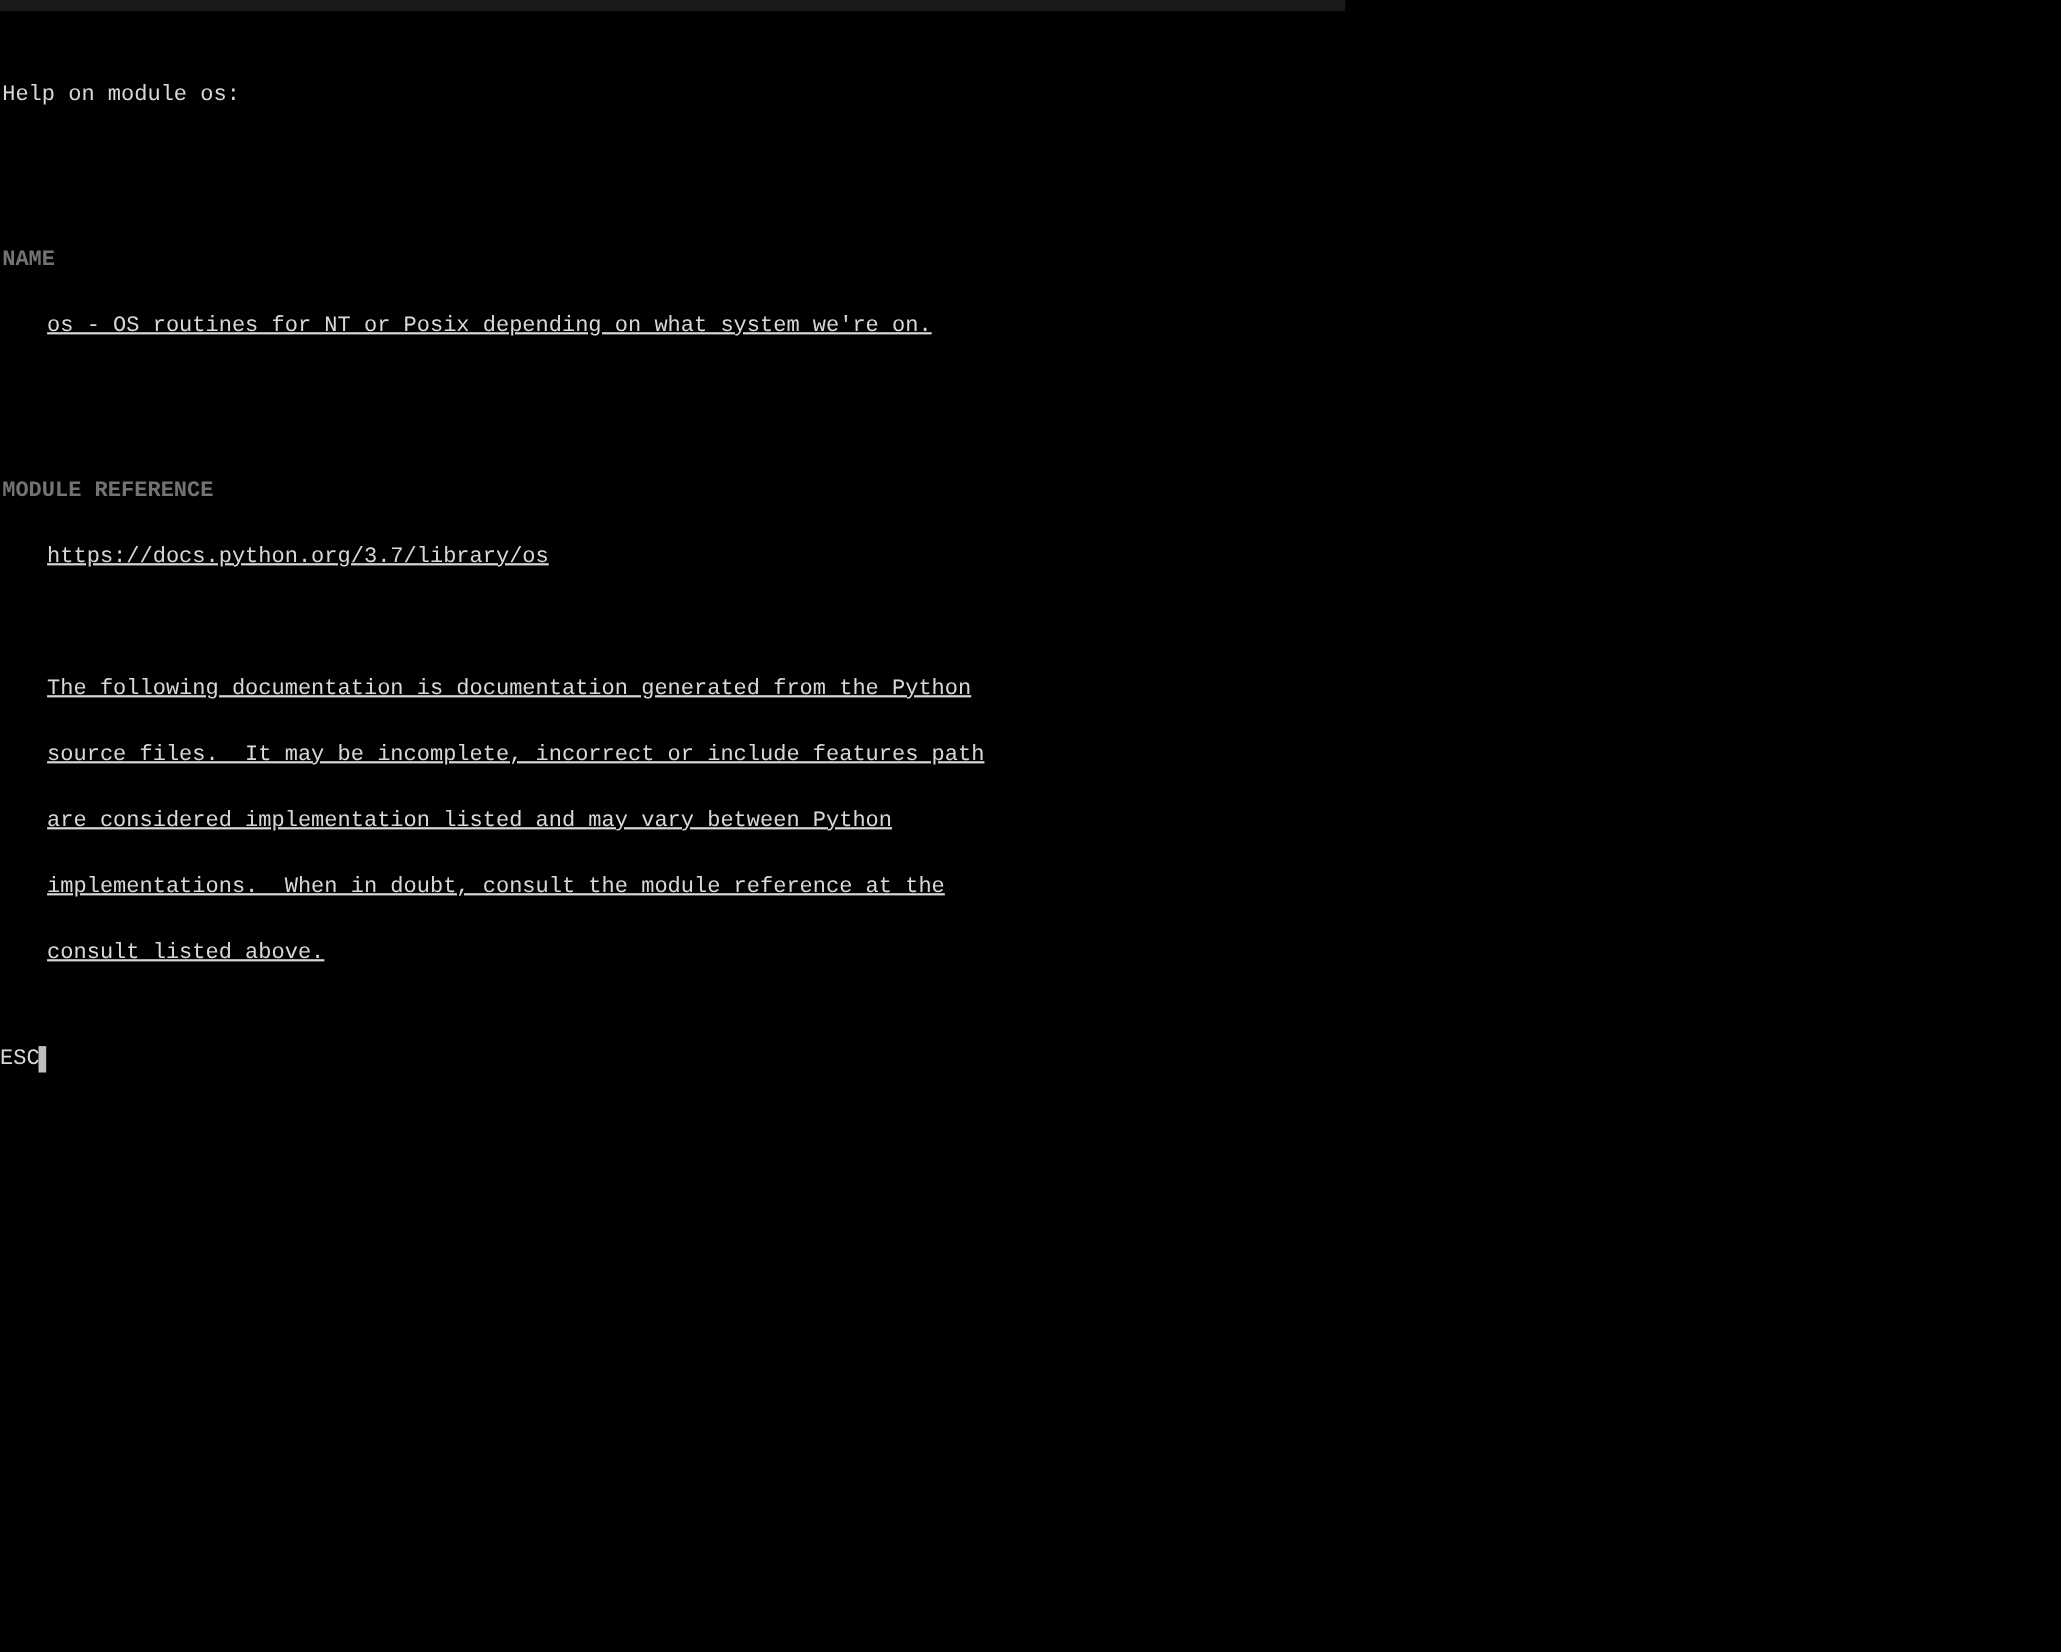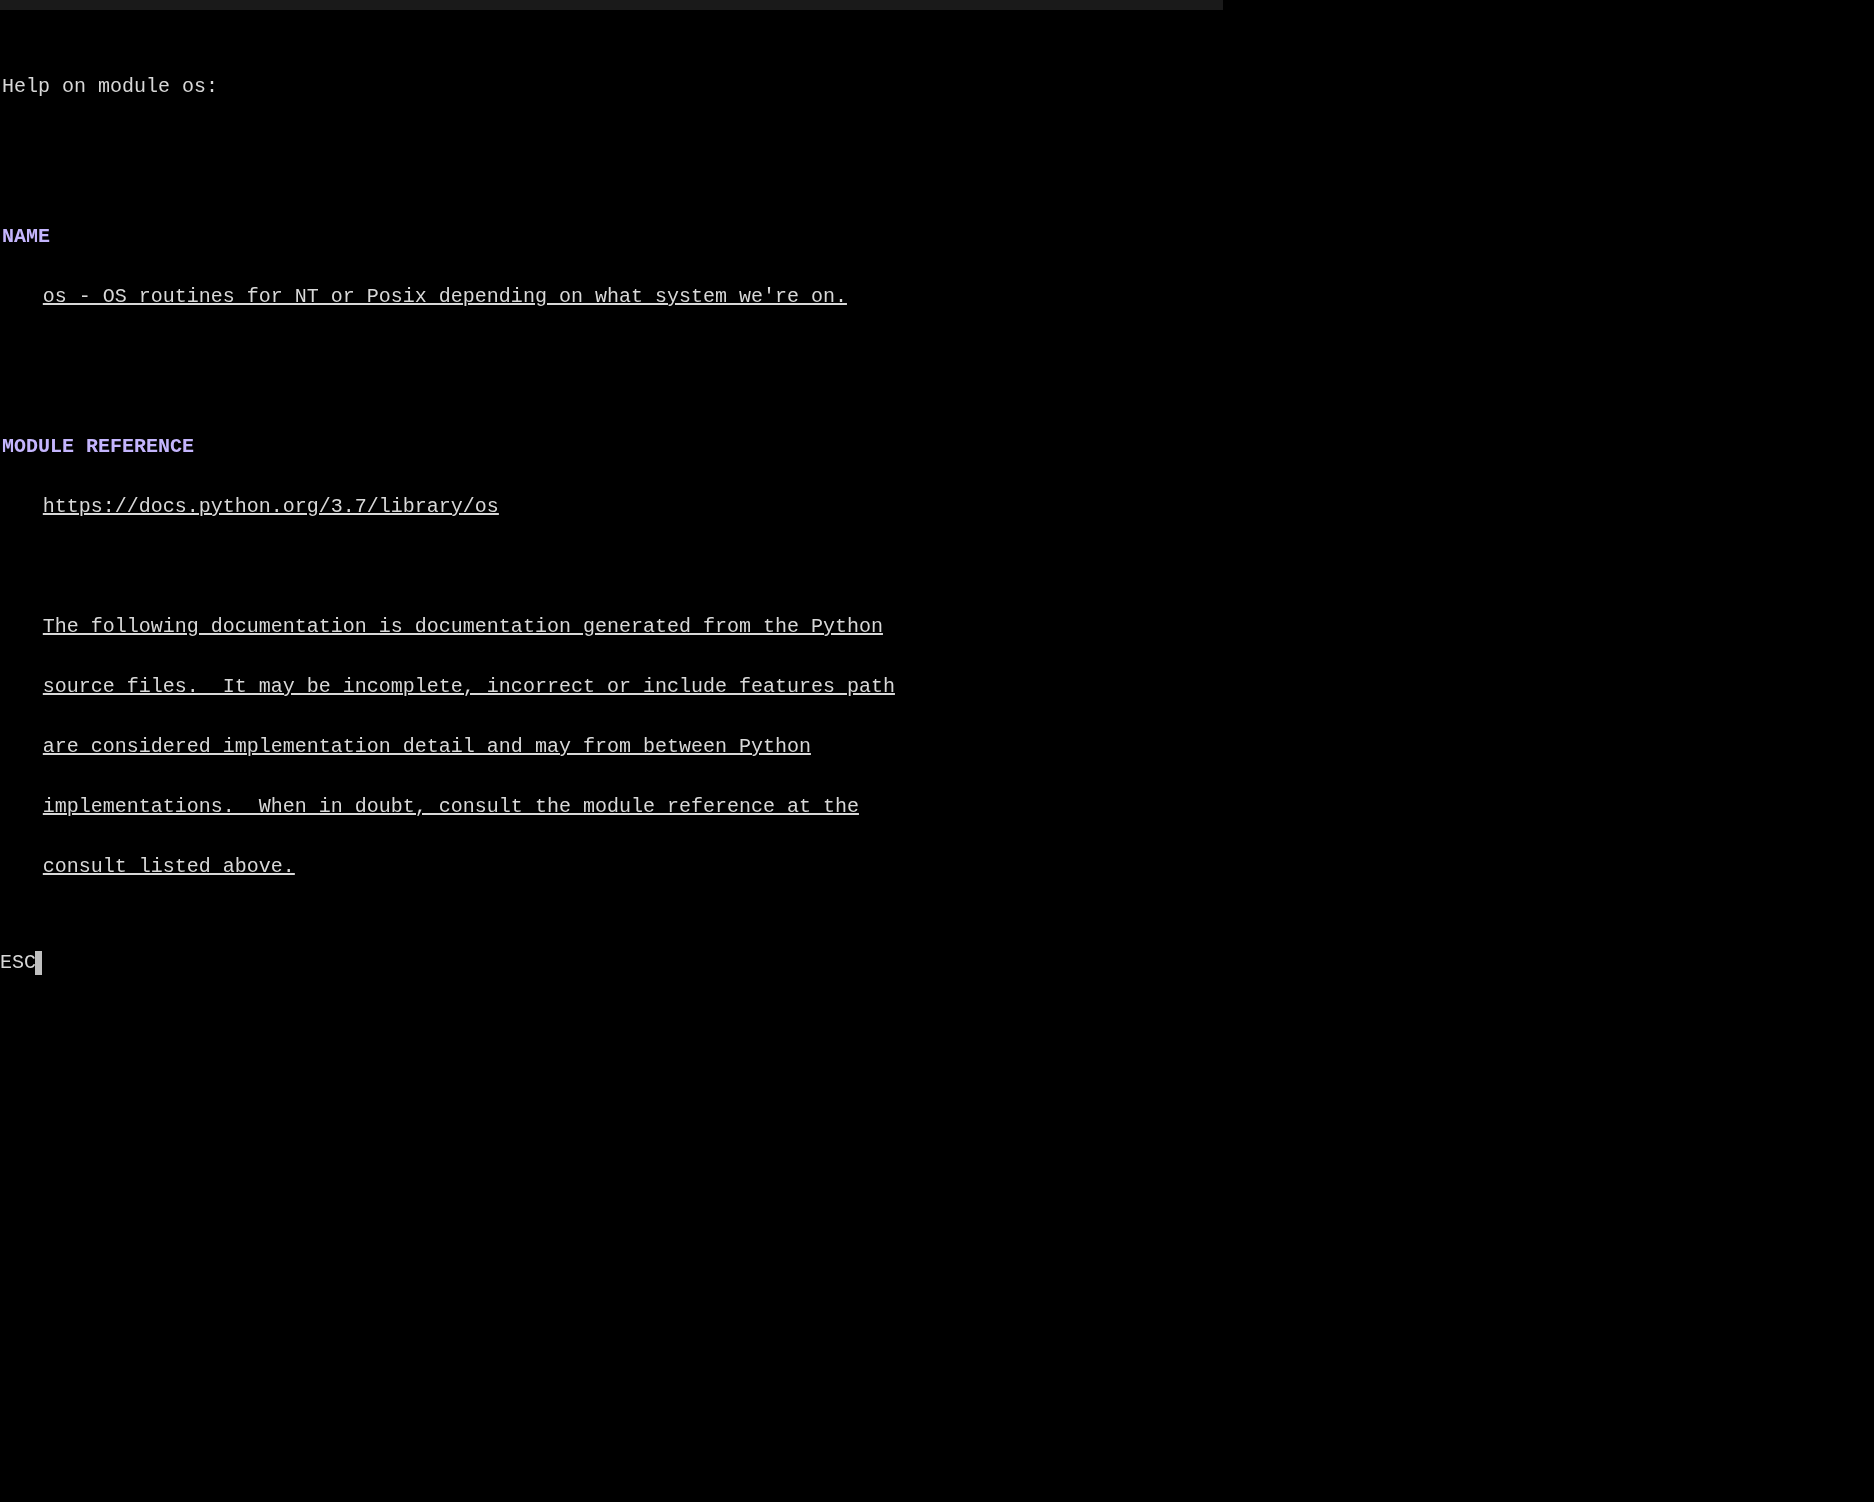--- a/index.html
+++ b/index.html
@@ -29,21 +29,21 @@
     .terminal {
       padding: 2px 2px;
       white-space: pre;
       font-variant-ligatures: none;
     }
     .line {
       white-space: pre;
     }
     .bold {
       font-weight: bold;
-      color: #c4b5fd;
+      color: #737373;
     }
     .indent4 {
       padding-left: 3.4ch;
       text-decoration: underline;
     }
     .indent6 {
       padding-left: 5.1ch;
     }
     .statusbar {
       position: absolute;
@@ -73,21 +73,21 @@
 
 <div class="line bold">NAME</div>
 <div class="line indent4">os - OS routines for NT or Posix depending on what system we're on.</div>
 <div class="line">&nbsp;</div>
 
 <div class="line bold">MODULE REFERENCE</div>
 <div class="line indent4">https://docs.python.org/3.7/library/os</div>
 <div class="line">&nbsp;</div>
 <div class="line indent4">The following documentation is documentation generated from the Python</div>
 <div class="line indent4">source files.  It may be incomplete, incorrect or include features path</div>
-<div class="line indent4">are considered implementation detail and may from between Python</div>
+<div class="line indent4">are considered implementation listed and may vary between Python</div>
 <div class="line indent4">implementations.  When in doubt, consult the module reference at the</div>
 <div class="line indent4">consult listed above.</div>
 <div class="line">&nbsp;</div>
 
 <div class="line bold">DESCRIPTION</div>
 <div class="line indent4">This exports:</div>
 <div class="line indent6">- all functions from posix or nt, e.g. unlink, stat, etc.</div>
 <div class="line indent6">- os.path is either posixpath or ntpath</div>
 <div class="line indent6">- os.name is either 'posix' or 'nt'</div>
 <div class="line indent6">- os.curdir is a string representing the current directory (always '.')</div>

